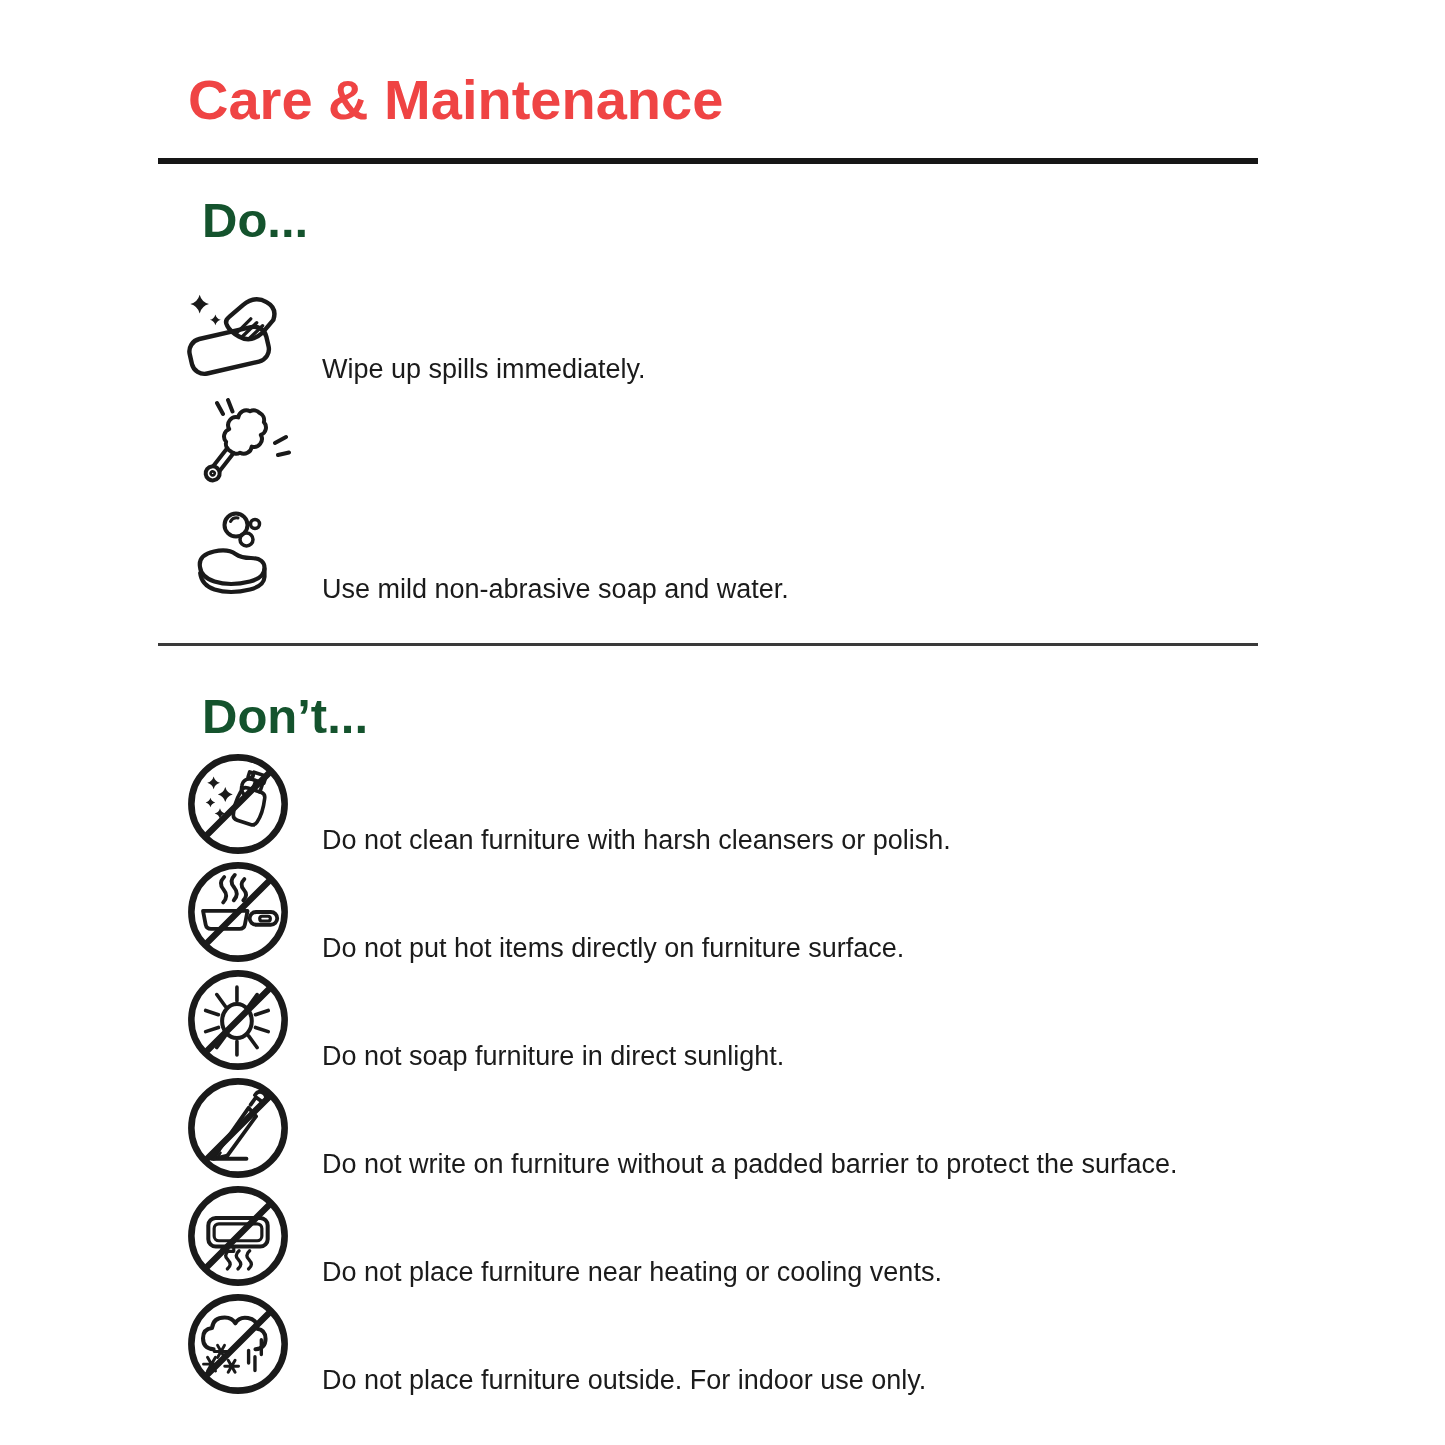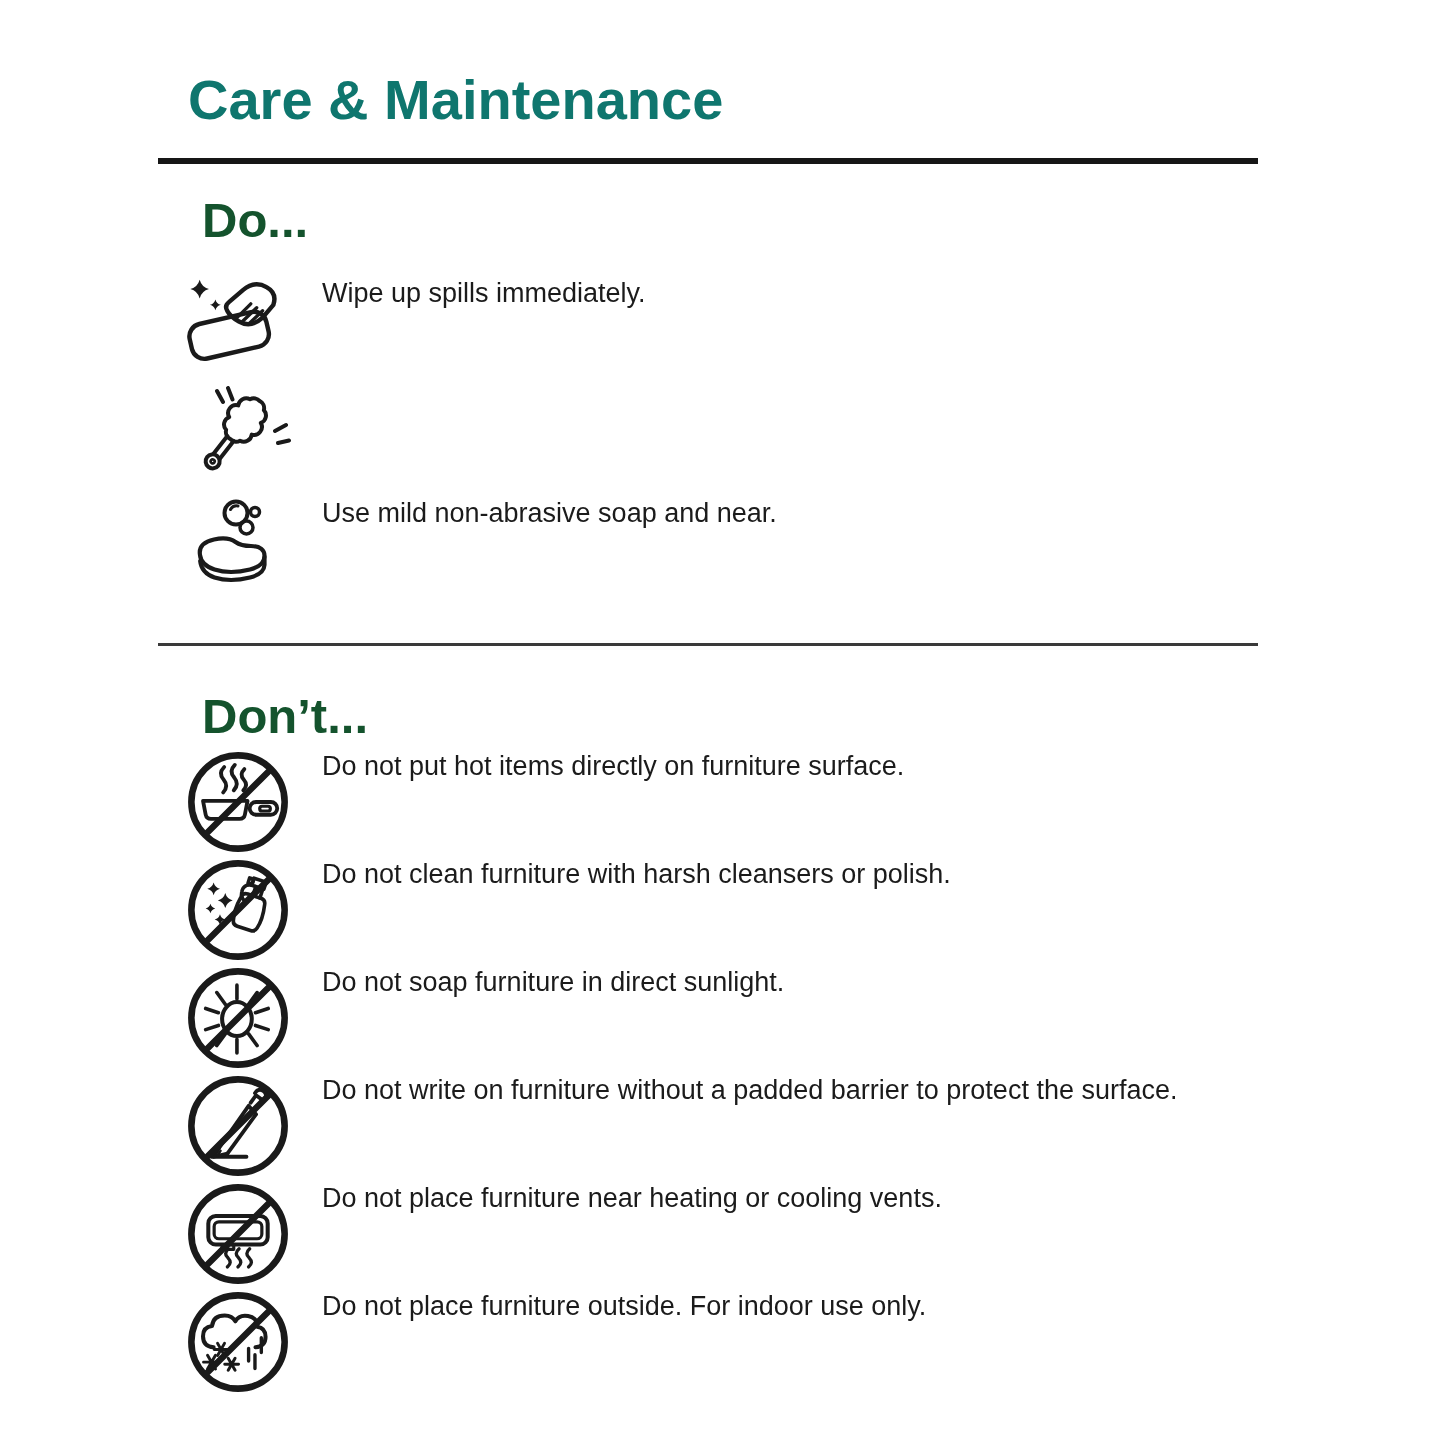--- a/index.html
+++ b/index.html
@@ -10,35 +10,35 @@
     background:#ffffff;
     font-family:"Liberation Sans", sans-serif;
     color:#1b1b1b;
     overflow:hidden;
   }
   .content { position:absolute; left:158px; top:0; width:1100px; }
 
   .title {
     margin:70px 0 0 30px;
     font-size:56px; line-height:60px;
-    font-weight:bold; letter-spacing:0px; color:#0f766e;
+    font-weight:bold; letter-spacing:0px; color:#ef4444;
   }
   .rule-thick { border:none; border-top:6px solid #161616; margin-top:28px; }
   .rule-thin  { border:none; border-top:3px solid #3a3a3a; margin-top:37px; }
 
   .section-heading {
     margin:30px 0 0 44px;
     font-size:49px; line-height:52px;
     font-weight:bold; color:#14532d;
   }
   .section-heading.dont { margin-top:44px; }
 
   .item-list { list-style:none; margin-top:30px; }
   .item-list.dont-list { margin-top:7px; }
-  .item-row { display:flex; align-items:flex-start; height:110px; }
+  .item-row { display:flex; align-items:flex-end; height:110px; }
   .dont-list .item-row { height:108px; }
   .icon-cell {
     width:124px; margin-left:18px; flex:0 0 auto;
     display:flex; align-items:center; justify-content:center;
   }
   .item-text {
     margin-left:22px;
     font-size:27px; line-height:34px; color:#1b1b1b;
     white-space:nowrap;
   }
@@ -90,46 +90,30 @@
         <span class="icon-cell">
           <svg width="110" height="98" viewBox="0 0 110 98">
             <circle class="s" cx="53" cy="17" r="11.5" stroke-width="4"></circle>
             <path class="s" stroke-width="3" d="M47.5,13.5 q2.5,-4.5 7.5,-3.5"></path>
             <circle class="s" cx="72" cy="16" r="4.5" stroke-width="3.5"></circle>
             <circle class="s" cx="63.5" cy="31.5" r="6.5" stroke-width="3.5"></circle>
             <path class="s" stroke-width="4.2" d="M17,59 Q15,47 31,43.5 Q45,40.5 52.5,46 Q58,50 68,50 Q82,50.5 81.5,60.5 Q81,70 67,73.5 Q47,78.5 31.5,73.5 Q18,69 17,59 Z"></path>
             <path class="s" stroke-width="4.2" d="M81.5,61 v8 Q81,78 67,81.5 Q47,86.5 31.5,81.5 Q18.5,77 17.2,65"></path>
           </svg>
         </span>
-        <p class="item-text">Use mild non-abrasive soap and near.</p>
+        <p class="item-text">Use mild non-abrasive soap and water.</p>
       </li>
 
     </ul>
 
     <hr class="rule-thin">
 
     <h2 class="section-heading dont">Don’t...</h2>
 
     <ul class="item-list dont-list">
-
-      <li class="item-row">
-        <span class="icon-cell">
-          <svg width="106" height="106" viewBox="0 0 100 100">
-            <circle class="s" cx="50" cy="50" r="44" stroke-width="6.2"></circle>
-            <path class="s" stroke-width="3.6" d="M37,17 q-6,6 -0.5,12 q5,6 -0.5,12"></path>
-            <path class="s" stroke-width="3.6" d="M47,15 q-6,6 -0.5,12 q5,6 -0.5,12"></path>
-            <path class="s" stroke-width="3.6" d="M56,19 q-5,5 -0.5,10 q4.5,5 -0.5,10"></path>
-            <path class="s" stroke-width="3.6" d="M17,49 h42 l-2.5,13 q-0.8,4 -5,4 h-27 q-4.2,0 -5,-4 z"></path>
-            <rect class="s" x="61" y="50" width="26" height="12" rx="6" stroke-width="3.6"></rect>
-            <rect class="s" x="70.5" y="54" width="10" height="4.5" rx="2.2" stroke-width="3"></rect>
-            <line class="s" x1="80.5" y1="19.5" x2="19.5" y2="80.5" stroke-width="6"></line>
-          </svg>
-        </span>
-        <p class="item-text">Do not put hot items directly on furniture surface.</p>
-      </li>
 
       <li class="item-row">
         <span class="icon-cell">
           <svg width="106" height="106" viewBox="0 0 100 100">
             <circle class="s" cx="50" cy="50" r="44" stroke-width="6.2"></circle>
             <path class="f" d="M27,24 Q28.3,28.7 33,30 Q28.3,31.3 27,36 Q25.7,31.3 21,30 Q25.7,28.7 27,24 Z"></path>
             <path class="f" d="M38,34 Q39.5,39.5 45,41 Q39.5,42.5 38,48 Q36.5,42.5 31,41 Q36.5,39.5 38,34 Z"></path>
             <path class="f" d="M24,44 Q25,47.6 28.5,48.5 Q25,49.4 24,53 Q23,49.4 19.5,48.5 Q23,47.6 24,44 Z"></path>
             <path class="f" d="M33,54 Q34.1,58 38,59 Q34.1,60 33,64 Q31.9,60 28,59 Q31.9,58 33,54 Z"></path>
             <g transform="rotate(18 60 52)">
@@ -142,20 +126,36 @@
             <line class="s" x1="80.5" y1="19.5" x2="19.5" y2="80.5" stroke-width="6"></line>
           </svg>
         </span>
         <p class="item-text">Do not clean furniture with harsh cleansers or polish.</p>
       </li>
 
       <li class="item-row">
         <span class="icon-cell">
           <svg width="106" height="106" viewBox="0 0 100 100">
             <circle class="s" cx="50" cy="50" r="44" stroke-width="6.2"></circle>
+            <path class="s" stroke-width="3.6" d="M37,17 q-6,6 -0.5,12 q5,6 -0.5,12"></path>
+            <path class="s" stroke-width="3.6" d="M47,15 q-6,6 -0.5,12 q5,6 -0.5,12"></path>
+            <path class="s" stroke-width="3.6" d="M56,19 q-5,5 -0.5,10 q4.5,5 -0.5,10"></path>
+            <path class="s" stroke-width="3.6" d="M17,49 h42 l-2.5,13 q-0.8,4 -5,4 h-27 q-4.2,0 -5,-4 z"></path>
+            <rect class="s" x="61" y="50" width="26" height="12" rx="6" stroke-width="3.6"></rect>
+            <rect class="s" x="70.5" y="54" width="10" height="4.5" rx="2.2" stroke-width="3"></rect>
+            <line class="s" x1="80.5" y1="19.5" x2="19.5" y2="80.5" stroke-width="6"></line>
+          </svg>
+        </span>
+        <p class="item-text">Do not put hot items directly on furniture surface.</p>
+      </li>
+
+      <li class="item-row">
+        <span class="icon-cell">
+          <svg width="106" height="106" viewBox="0 0 100 100">
+            <circle class="s" cx="50" cy="50" r="44" stroke-width="6.2"></circle>
             <ellipse class="s" cx="49" cy="51" rx="14" ry="16" stroke-width="3.8"></ellipse>
             <path class="s" stroke-width="3.4" d="M49,32 V19 M60,37 l8,-11 M66.5,45 l12,-4 M66.5,57 l12,4 M60,65 l8,11 M49,70 v13 M38,65 l-8,11 M31.5,57 l-12,4 M31.5,45 l-12,-4 M38,37 l-8,-11"></path>
             <line class="s" x1="80.5" y1="19.5" x2="19.5" y2="80.5" stroke-width="6"></line>
           </svg>
         </span>
         <p class="item-text">Do not soap furniture in direct sunlight.</p>
       </li>
 
       <li class="item-row">
         <span class="icon-cell">

